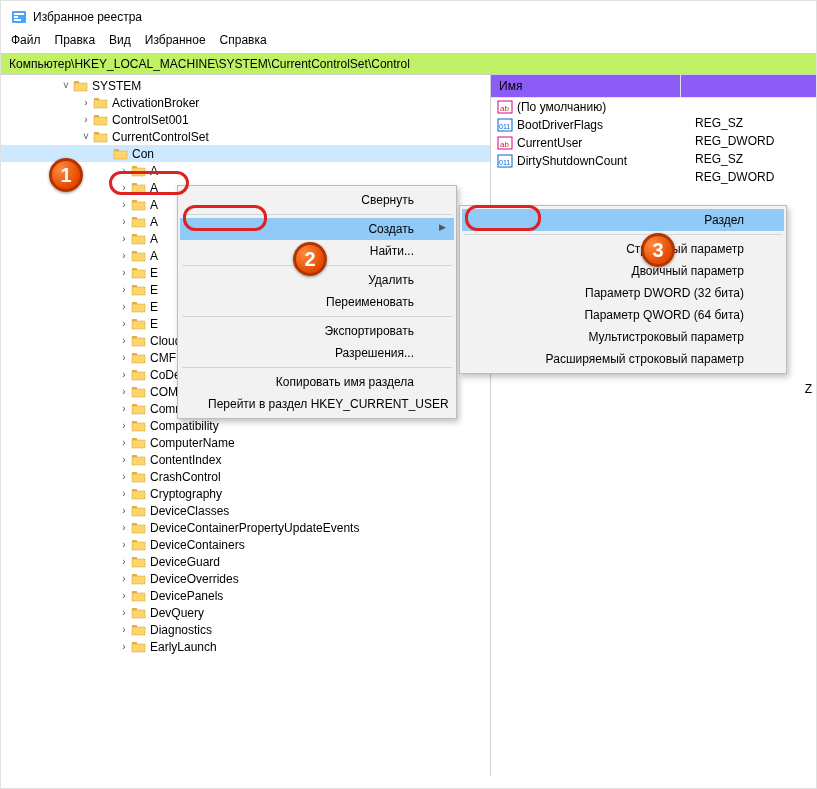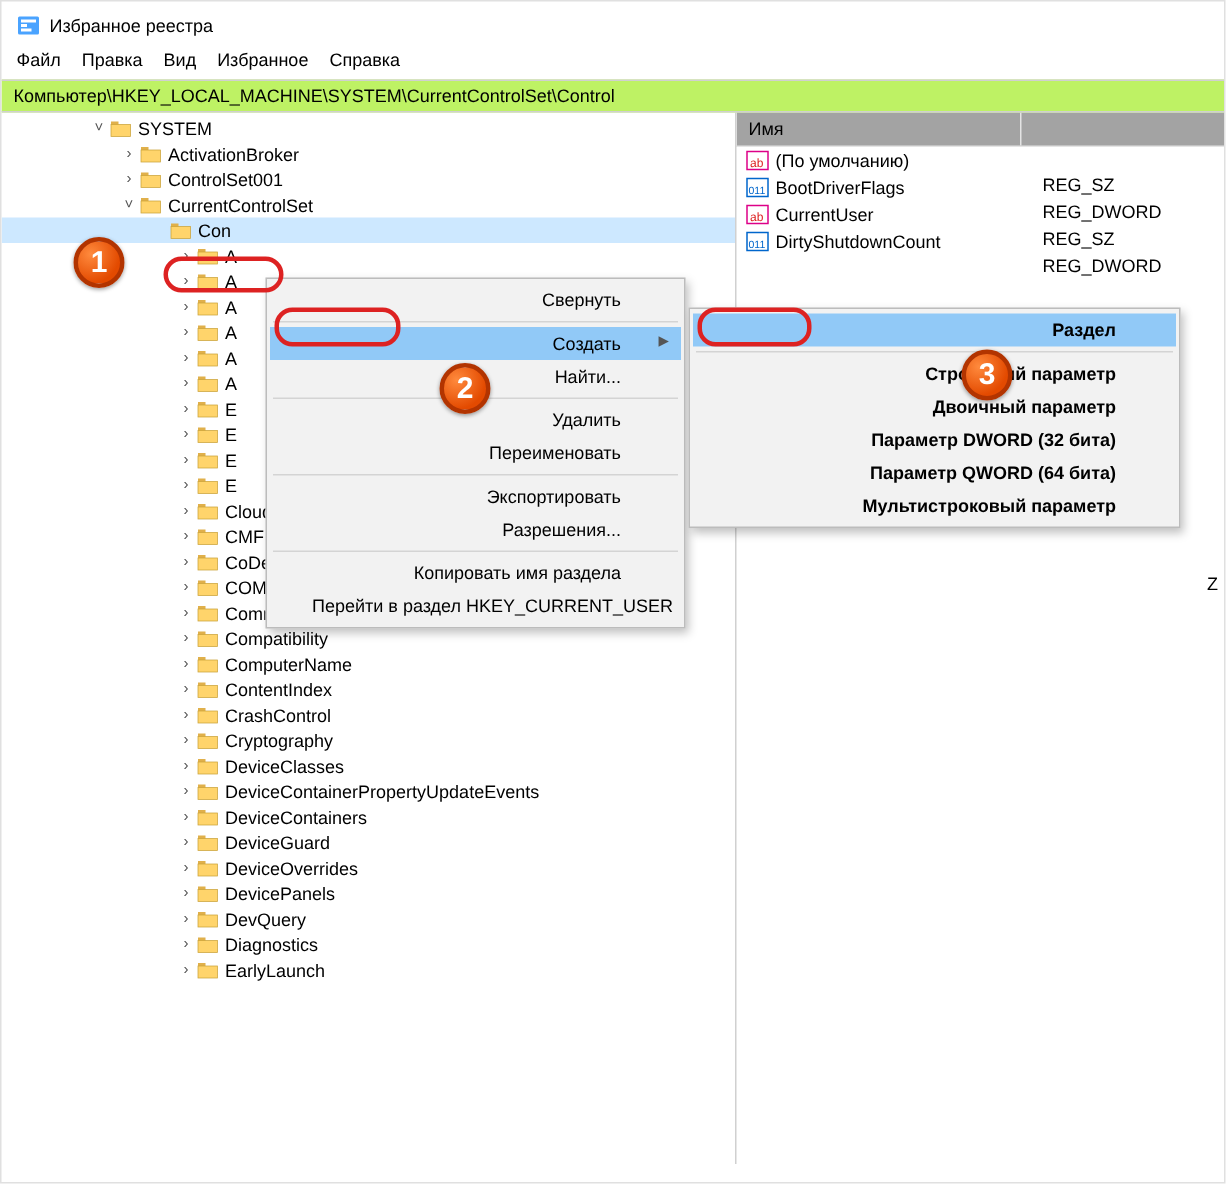--- a/index.html
+++ b/index.html
@@ -85,21 +85,21 @@
   .node-row.selected {
     background: #cde8ff;
   }
   .node-row.selected .node-label {}
 
   
   .list-header {
     display: flex;
     border-bottom: 1px solid #e4e4e4;
     font-size: 12px;
-    background: #a3a3a3;
+    background: #8b5cf6;
   }
   .list-header .col {
     padding: 4px 8px;
     border-right: 1px solid #e4e4e4;
   }
   .col-name { width: 190px; }
   .col-type { flex: 1; }
   .list-body { }
   .list-row {
     display: flex;
@@ -140,21 +140,21 @@
   }
   .context-menu .mi.highlight {
     background: #91c9f7;
   }
   .context-menu .sep {
     height: 1px;
     margin: 3px 2px;
     background: #d4d4d4;
   }
   #ctx1 { top: 184px; left: 176px; width: 280px; }
-  #ctx2 { top: 204px; left: 458px; width: 328px; font-weight: bold; }
+  #ctx2 { top: 204px; left: 458px; width: 328px; }
 
   
   .badge {
     position: absolute;
     width: 34px; height: 34px;
     border-radius: 50%;
     background: radial-gradient(circle at 30% 30%, #ff8a3d, #e34a00 70%);
     border: 3px solid #b23400;
     color: #fff;
     font-weight: bold;
@@ -662,20 +662,21 @@
 </div>
 
 <div id="ctx2" class="context-menu">
   <div class="mi highlight">Раздел</div>
   <div class="sep"></div>
   <div class="mi">Строковый параметр</div>
   <div class="mi">Двоичный параметр</div>
   <div class="mi">Параметр DWORD (32 бита)</div>
   <div class="mi">Параметр QWORD (64 бита)</div>
   <div class="mi">Мультистроковый параметр</div>
+  <div class="mi">Расширяемый строковый параметр</div>
 </div>
 
 <div id="ring-control" class="ring"></div>
 <div id="ring-create" class="ring"></div>
 <div id="ring-key" class="ring"></div>
 
 <div id="badge1" class="badge">1</div>
 <div id="badge2" class="badge">2</div>
 <div id="badge3" class="badge">3</div>
 

